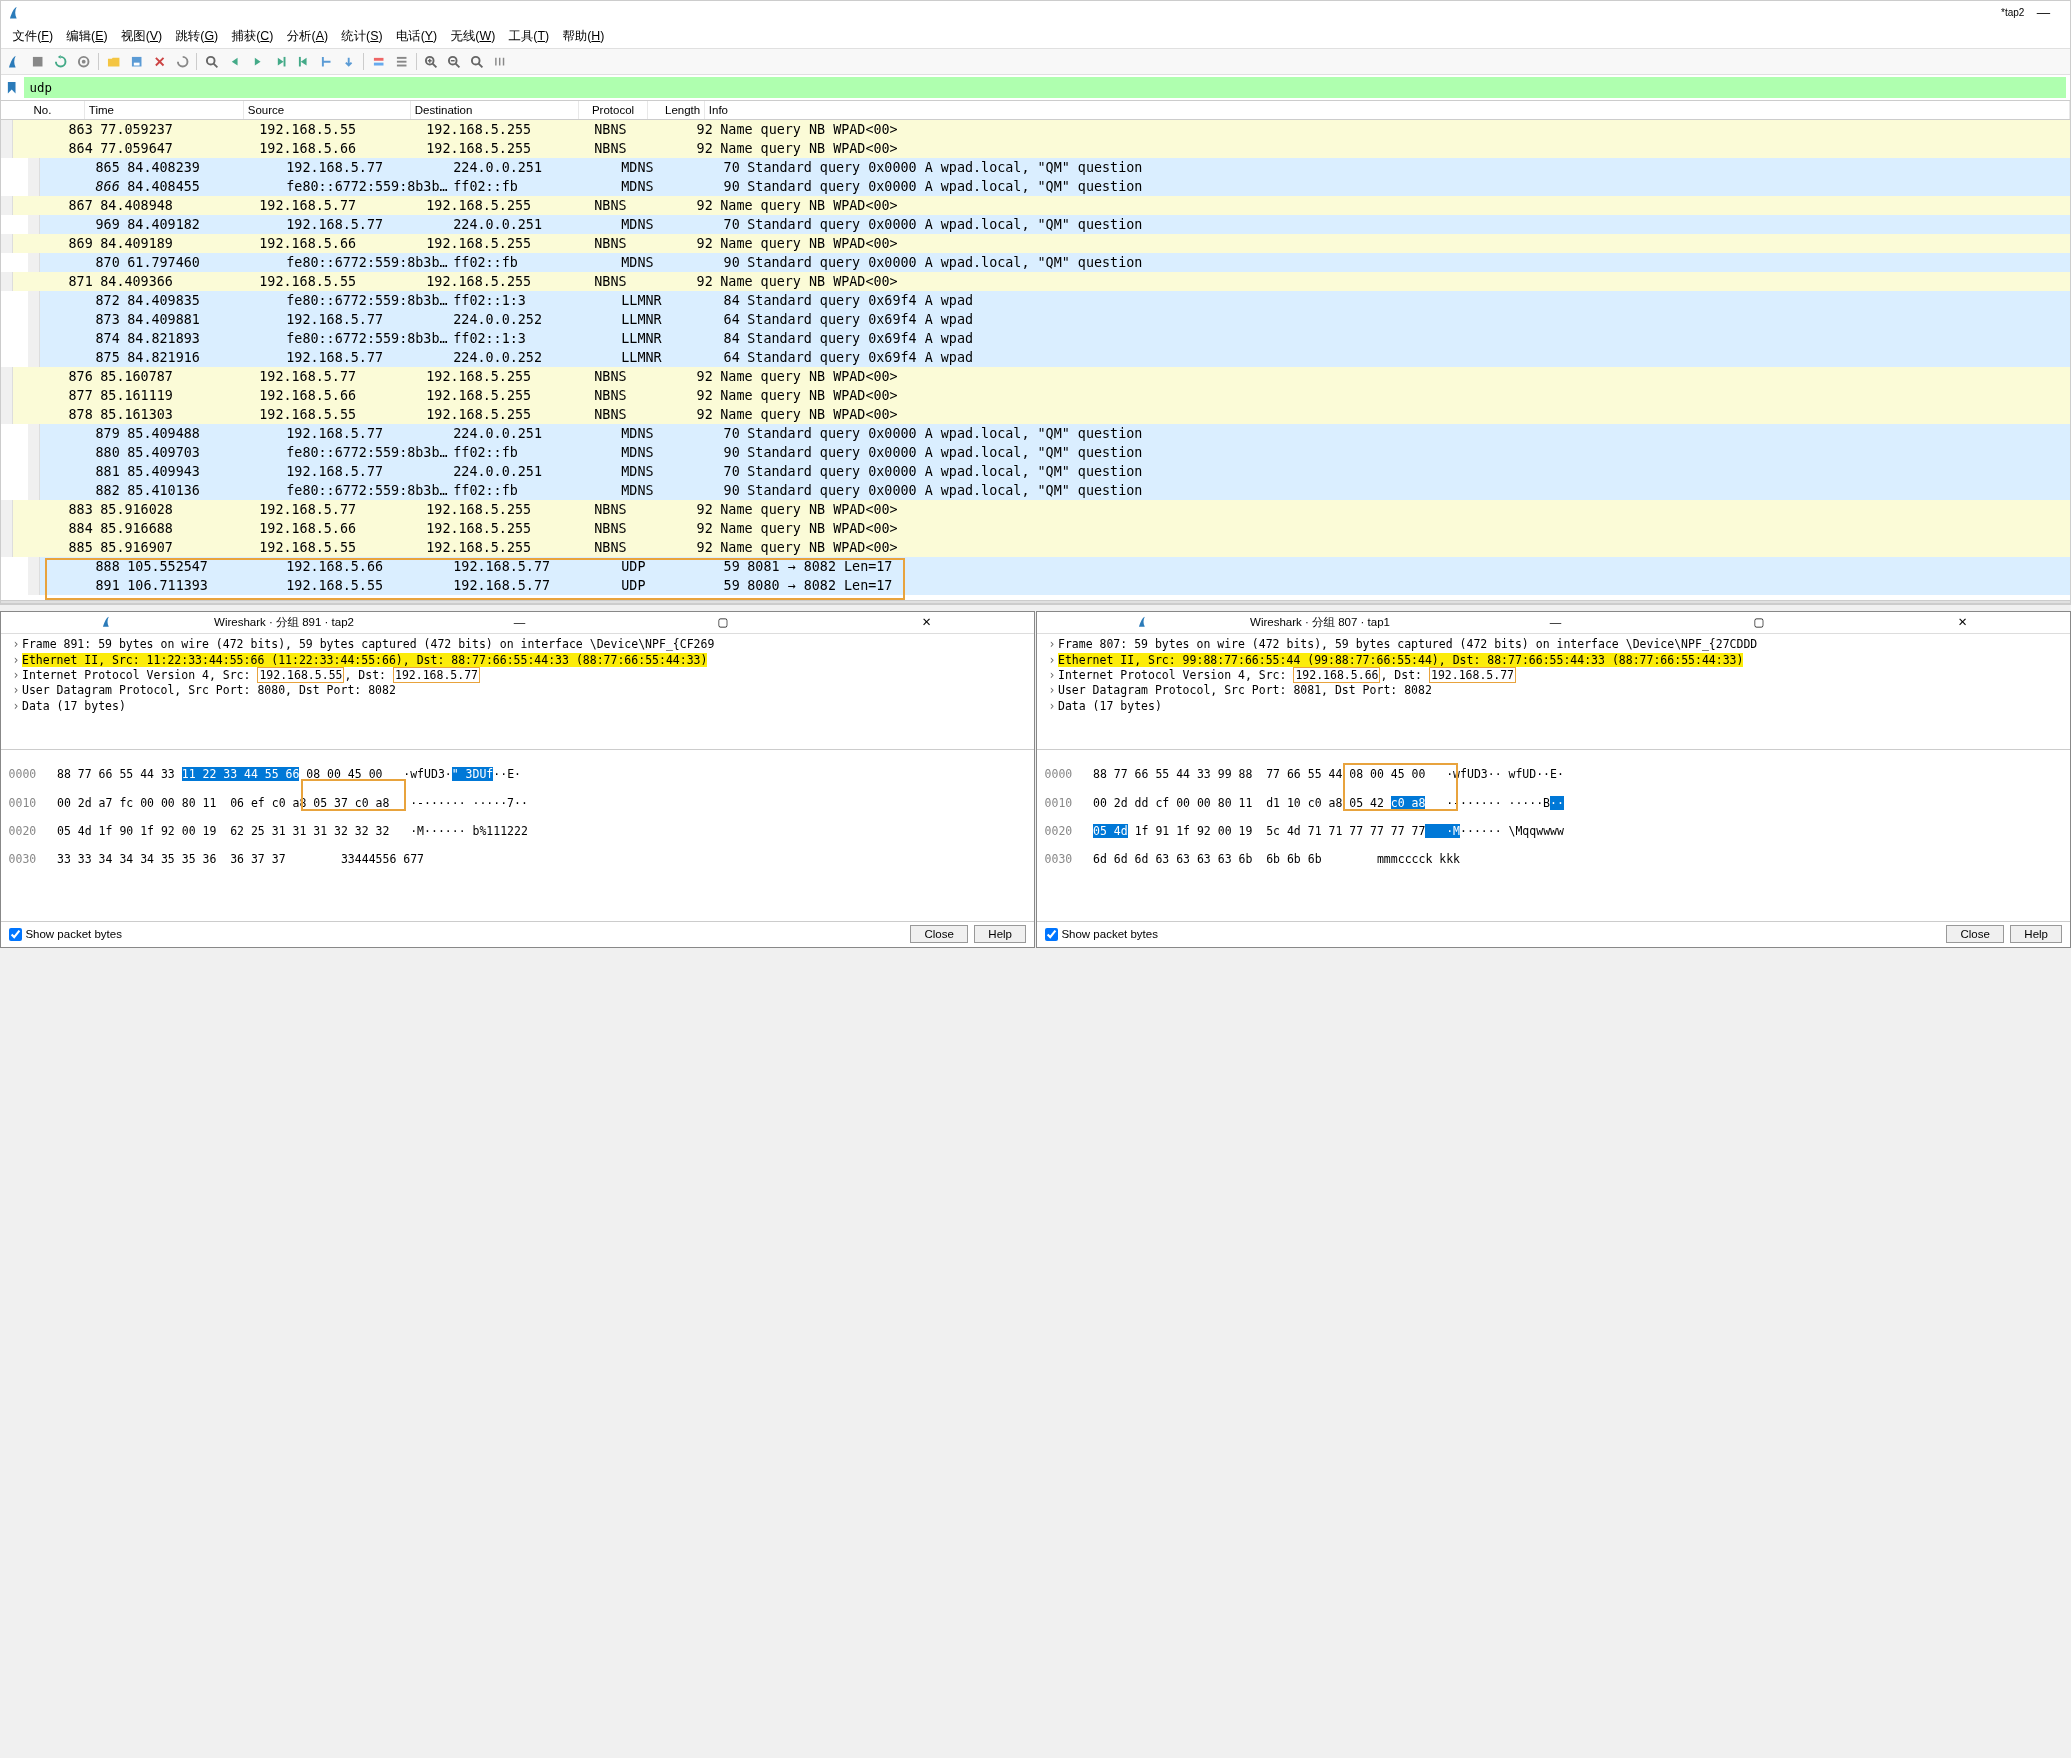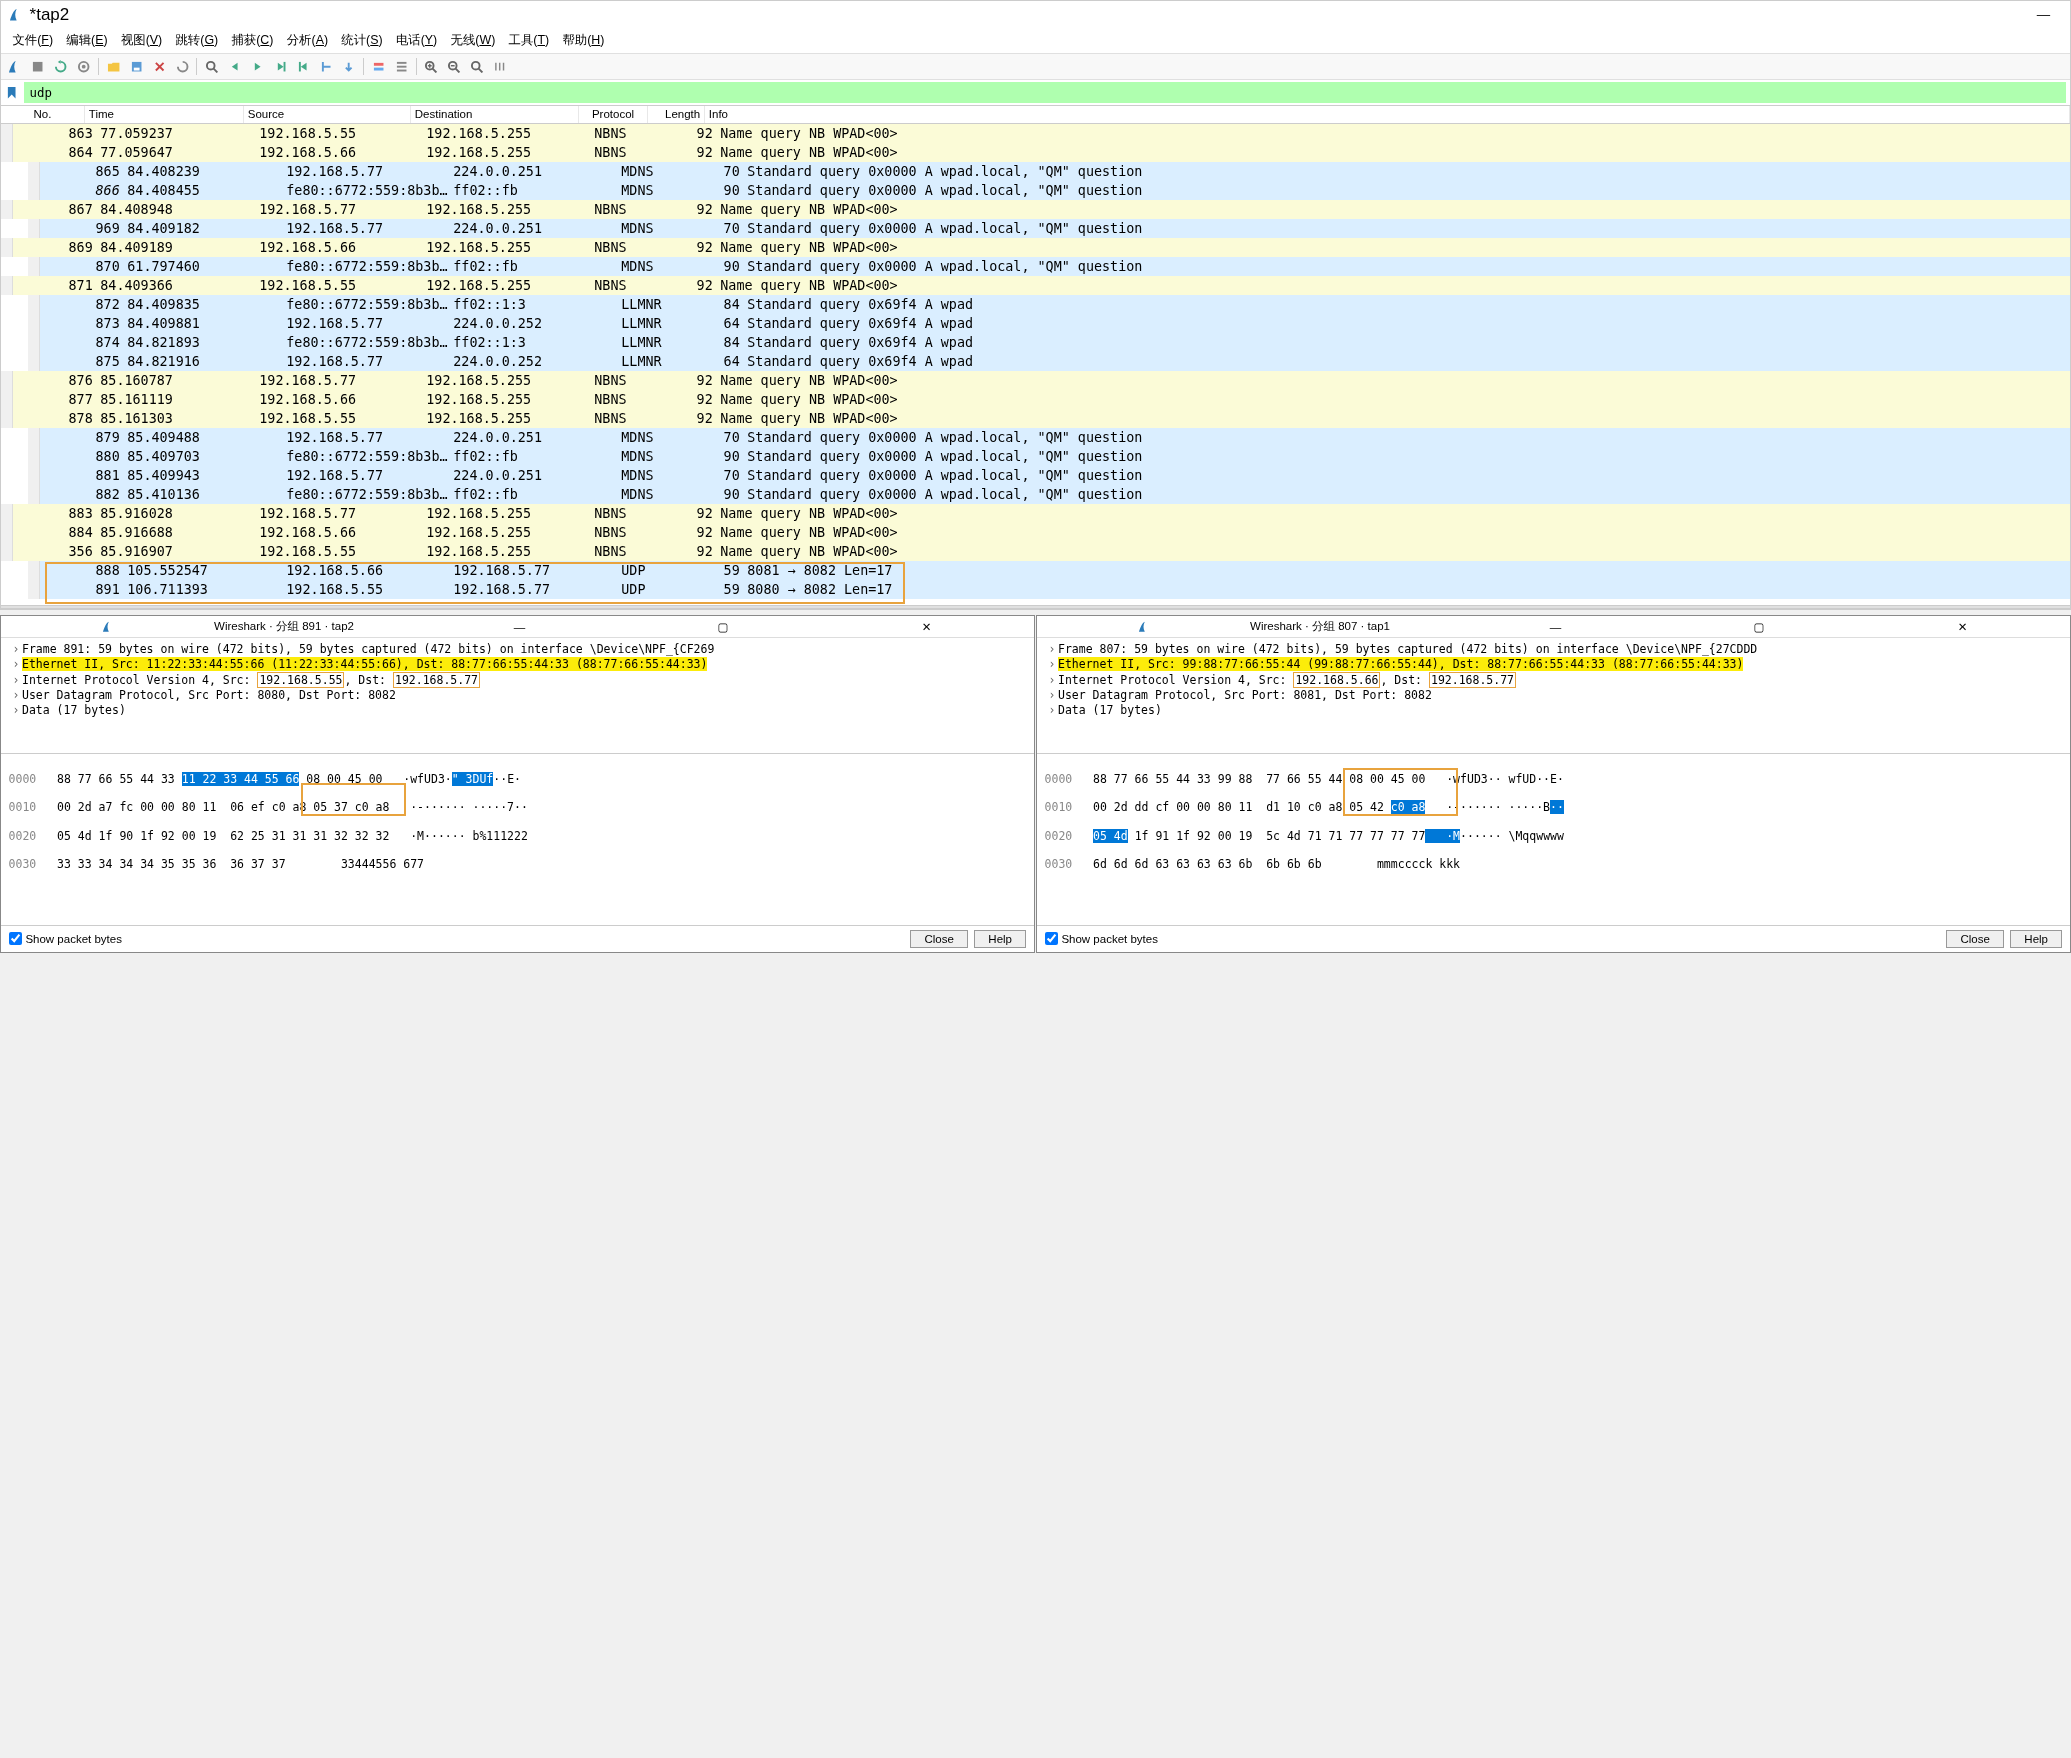--- a/index.html
+++ b/index.html
@@ -1,20 +1,20 @@
 <!DOCTYPE html>
 <html><head>
 <meta charset="utf-8">
 <style>
 * { box-sizing: border-box; margin: 0; padding: 0; }
 body { font-family: "Segoe UI", Tahoma, sans-serif; font-size: 11.5px; background: #f0f0f0; }
 .main-window { background: #fff; border: 1px solid #ccc; }
 .title-bar { display: flex; align-items: center; padding: 3.8px 7.6px; background: #fff; }
 .title-bar .fin { width: 15.3px; height: 15.3px; margin-right: 5.7px; }
-.title-text { font-size: 17px; flex: 1; }
+.title-text { font-size: 10px; flex: 1; text-align: right; }
 .win-btns { display: flex; gap: 7.6px; }
 .win-btn { width: 38px; text-align: center; cursor: pointer; font-size: 13.4px; }
 .menu-bar { display: flex; gap: 1.9px; padding: 1.9px 5.7px; background: #fff; border-bottom: 1px solid #e0e0e0; }
 .menu-item { padding: 1.9px 5.7px; cursor: pointer; font-size: 12.4px; }
 .menu-item u { text-decoration: underline; }
 .toolbar { display: flex; align-items: center; gap: 1.9px; padding: 1.9px 3.8px; background: #f8f8f8; border-bottom: 1px solid #e0e0e0; }
 .tb-btn { width: 21px; height: 21px; display: flex; align-items: center; justify-content: center; cursor: pointer; border-radius: 1.9px; }
 .tb-sep { width: 1px; height: 17px; background: #ccc; margin: 0 1.9px; }
 .filter-row { display: flex; align-items: center; background: #fff; padding: 1.9px 3.8px; border-bottom: 1px solid #ccc; }
 .bookmark-icn { width: 15.3px; height: 15.3px; margin-right: 3.8px; }
@@ -454,21 +454,21 @@
           <div class="cell cell-no" style="margin-left:11.5px;">884</div>
           <div class="cell cell-time">85.916688</div>
           <div class="cell cell-src">192.168.5.66</div>
           <div class="cell cell-dst">192.168.5.255</div>
           <div class="cell cell-proto">NBNS</div>
           <div class="cell cell-len">92</div>
           <div class="cell cell-info">Name query NB WPAD&lt;00&gt;</div>
         </div>
         <div class="packet-row yellow">
           <div class="row-marker"></div>
-          <div class="cell cell-no" style="margin-left:11.5px;">356</div>
+          <div class="cell cell-no" style="margin-left:11.5px;">885</div>
           <div class="cell cell-time">85.916907</div>
           <div class="cell cell-src">192.168.5.55</div>
           <div class="cell cell-dst">192.168.5.255</div>
           <div class="cell cell-proto">NBNS</div>
           <div class="cell cell-len">92</div>
           <div class="cell cell-info">Name query NB WPAD&lt;00&gt;</div>
         </div>
         <div class="packet-row blue">
           <div class="row-marker"></div>
           <div class="cell cell-no" style="margin-left:11.5px;">888</div>

